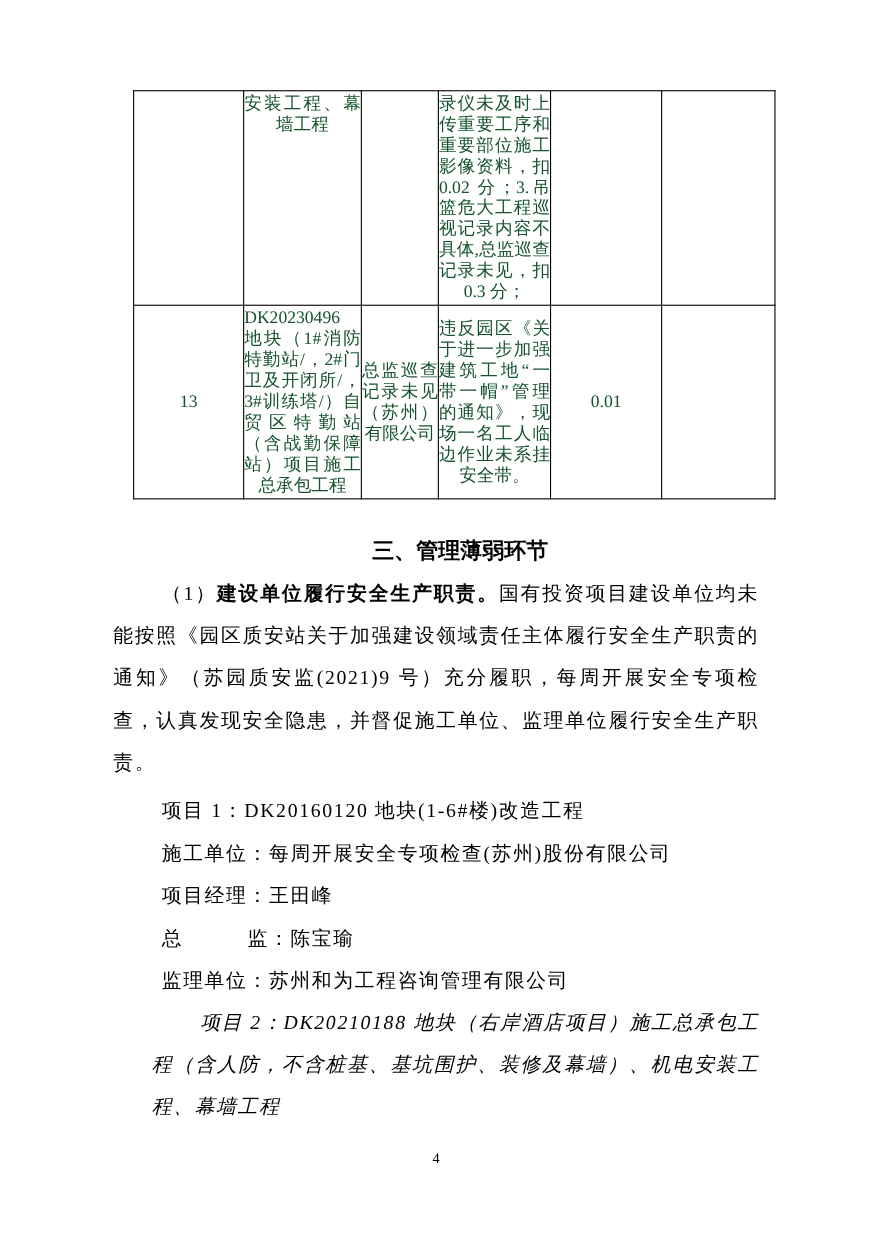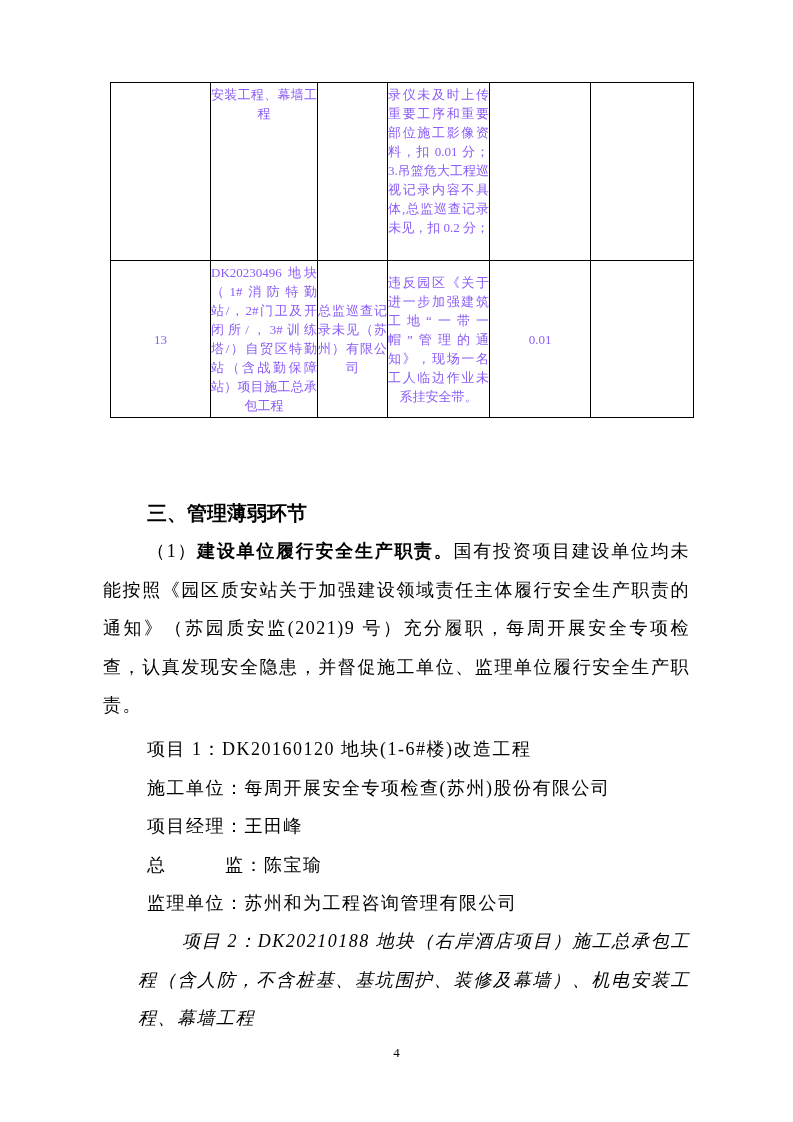--- a/index.html
+++ b/index.html
@@ -15,25 +15,25 @@
   }
   .content {
     position: absolute;
     left: 103px; top: 82px;
     width: 587px;
   }
   
   table.doc {
     border-collapse: collapse;
     table-layout: fixed;
-    margin-left: 7px;
+    margin-left: 18px;
     width: 583px;
-    font-size: 13px;
+    font-size: 16px;
     line-height: 19px;
-    color: #8b5cf6;
+    color: #14532d;
   }
   table.doc td {
     border: 1px solid #000;
     padding: 2px 0;
     text-align: justify;
     text-align-last: center;
     vertical-align: middle;
     overflow: hidden;
     word-break: break-all;
   }
@@ -42,25 +42,26 @@
   table.doc tr.r2 { height: 133px; }
   
   .bodytext {
     font-size: 18px;
     line-height: 38.4px;
     letter-spacing: 1.5px;
     text-align: justify;
   }
   .bodytext p { text-indent: 44px; }
   .heading {
-    margin-top: 76px;
+    margin-top: 28px;
     font-weight: bold;
     font-size: 20px;
     line-height: 38.4px;
     text-indent: 44px;
+    text-align: center;
   }
   .lead-bold { font-weight: bold; }
   .spacer6 { height: 6px; }
   .kai { font-style: italic; margin-left: 35px; }
   
   .page-number {
     position: absolute;
     left: 0; top: 1044px;
     width: 100%;
     text-align: center;
@@ -81,21 +82,21 @@
           <col style="width:70px">
         <col style="width:102px">
           <col style="width:101px">
           <col style="width:103px">
       </colgroup>
       <tbody>
         <tr class="r1">
           <td></td>
           <td>安装工程、幕墙工程</td>
           <td></td>
-          <td>录仪未及时上传重要工序和重要部位施工影像资料，扣 0.01 分；3.吊篮危大工程巡视记录内容不具体,总监巡查记录未见，扣 0.2 分；</td>
+          <td>录仪未及时上传重要工序和重要部位施工影像资料，扣 0.02 分；3.吊篮危大工程巡视记录内容不具体,总监巡查记录未见，扣 0.3 分；</td>
           <td></td>
           <td></td>
         </tr>
         <tr class="r2">
           <td>13</td>
           <td>DK20230496 地块（1#消防特勤站/，2#门卫及开闭所/，3#训练塔/）自贸区特勤站（含战勤保障站）项目施工总承包工程</td>
           <td>总监巡查记录未见（苏州）有限公司</td>
           <td>违反园区《关于进一步加强建筑工地“一带一帽”管理的通知》，现场一名工人临边作业未系挂安全带。</td>
           <td>0.01</td>
           <td></td>

